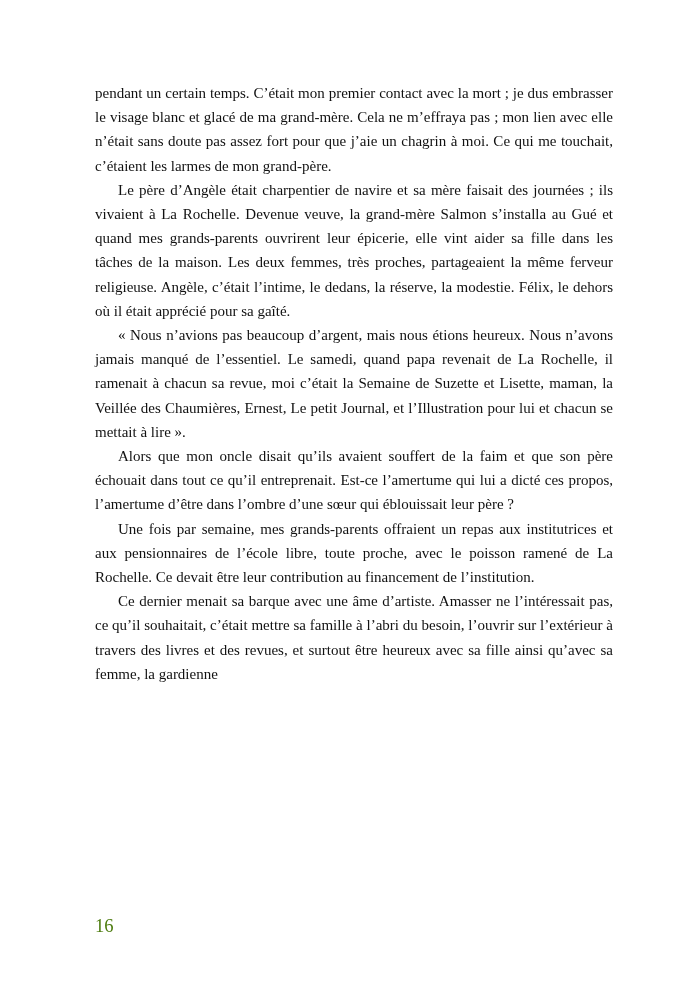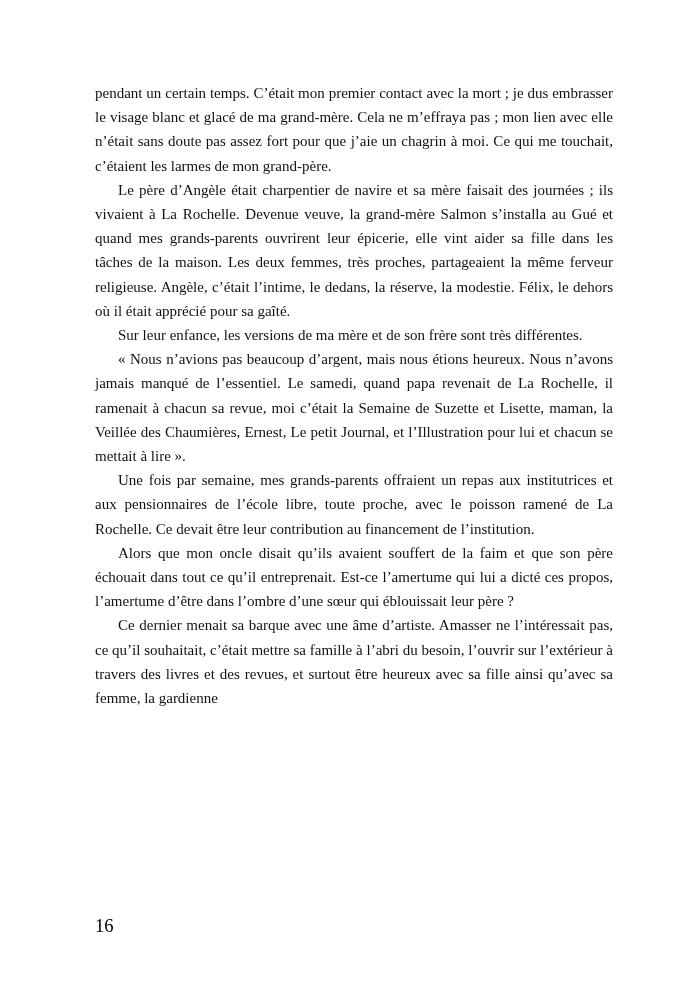--- a/index.html
+++ b/index.html
@@ -39,30 +39,29 @@
   .text-block p.continued {
     text-indent: 0;
   }
   .page-number {
     position: absolute;
     left: 95px;
     top: 914px;
     font-family: "Liberation Serif", "DejaVu Serif", serif;
     font-size: 18.6px;
     line-height: 24px;
-    color: #000000;
+    color: #4d7c0f;
   }
 </style>
 </head>
 <body>
 
 <div class="page">
   <div class="text-block">
     <p class="continued">pendant un certain temps. C’était mon premier contact avec la mort ; je dus embrasser le visage blanc et glacé de ma grand-mère. Cela ne m’effraya pas ; mon lien avec elle n’était sans doute pas assez fort pour que j’aie un chagrin à moi. Ce qui me touchait, c’étaient les larmes de mon grand-père.</p>
     <p>Le père d’Angèle était charpentier de navire et sa mère faisait des journées ; ils vivaient à La Rochelle. Devenue veuve, la grand-mère Salmon s’installa au Gué et quand mes grands-parents ouvrirent leur épicerie, elle vint aider sa fille dans les tâches de la maison. Les deux femmes, très proches, partageaient la même ferveur religieuse. Angèle, c’était l’intime, le dedans, la réserve, la modestie. Félix, le dehors où il était apprécié pour sa gaîté.</p>
-    <p>Sur leur enfance, les versions de ma mère et de son frère sont très différentes.</p>
     <p>« Nous n’avions pas beaucoup d’argent, mais nous étions heureux. Nous n’avons jamais manqué de l’essentiel. Le samedi, quand papa revenait de La Rochelle, il ramenait à chacun sa revue, moi c’était la Semaine de Suzette et Lisette, maman, la Veillée des Chaumières, Ernest, Le petit Journal, et l’Illustration pour lui et chacun se mettait à lire ».</p>
+    <p>Alors que mon oncle disait qu’ils avaient souffert de la faim et que son père échouait dans tout ce qu’il entreprenait. Est-ce l’amertume qui lui a dicté ces propos, l’amertume d’être dans l’ombre d’une sœur qui éblouissait leur père ?</p>
     <p>Une fois par semaine, mes grands-parents offraient un repas aux institutrices et aux pensionnaires de l’école libre, toute proche, avec le poisson ramené de La Rochelle. Ce devait être leur contribution au financement de l’institution.</p>
-    <p>Alors que mon oncle disait qu’ils avaient souffert de la faim et que son père échouait dans tout ce qu’il entreprenait. Est-ce l’amertume qui lui a dicté ces propos, l’amertume d’être dans l’ombre d’une sœur qui éblouissait leur père ?</p>
     <p>Ce dernier menait sa barque avec une âme d’artiste. Amasser ne l’intéressait pas, ce qu’il souhaitait, c’était mettre sa famille à l’abri du besoin, l’ouvrir sur l’extérieur à travers des livres et des revues, et surtout être heureux avec sa fille ainsi qu’avec sa femme, la gardienne</p>
   </div>
   <div class="page-number">16</div>
 </div>
 
 </body></html>

